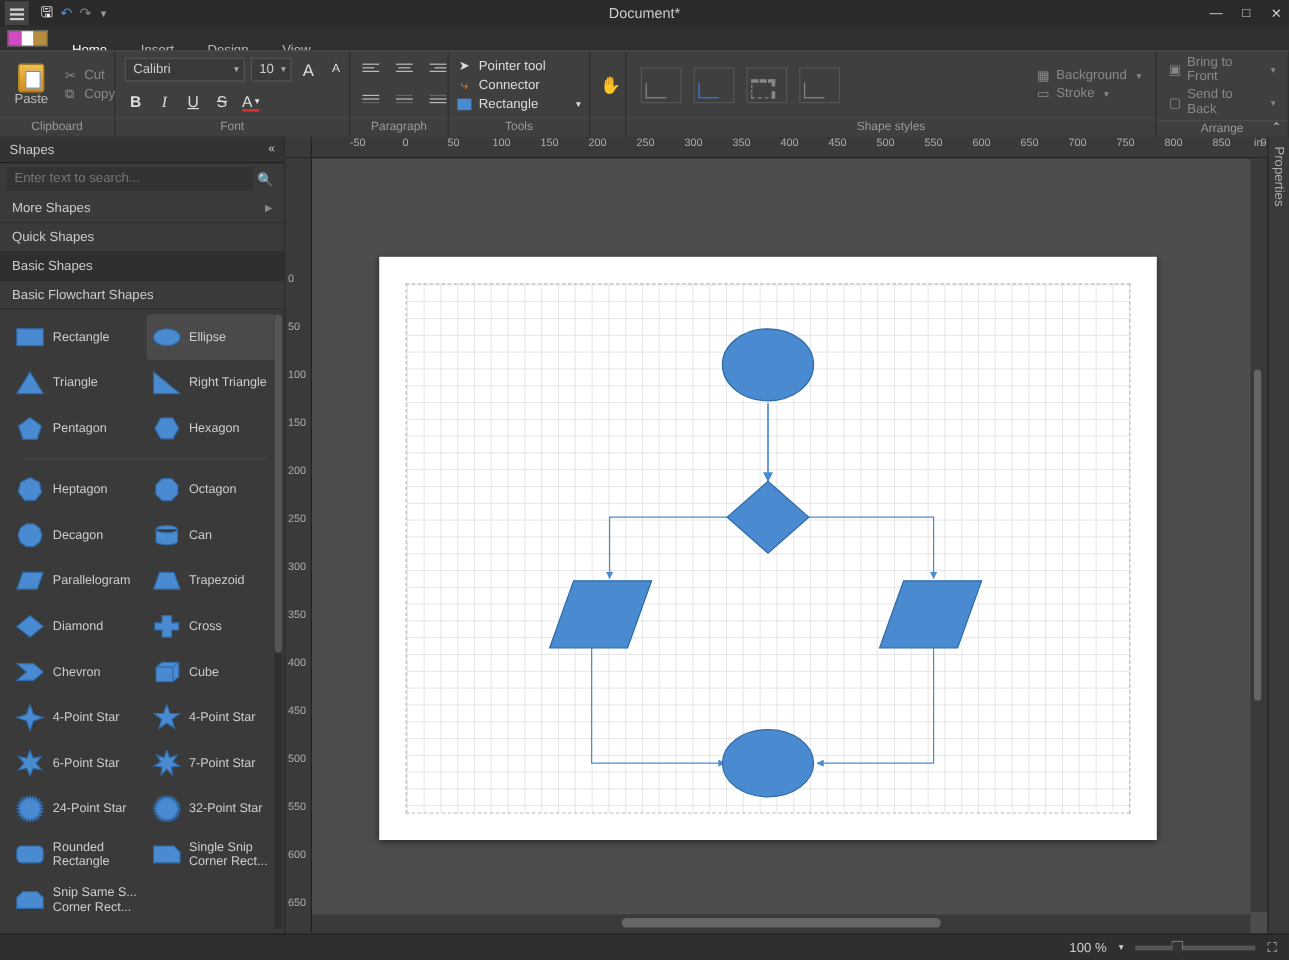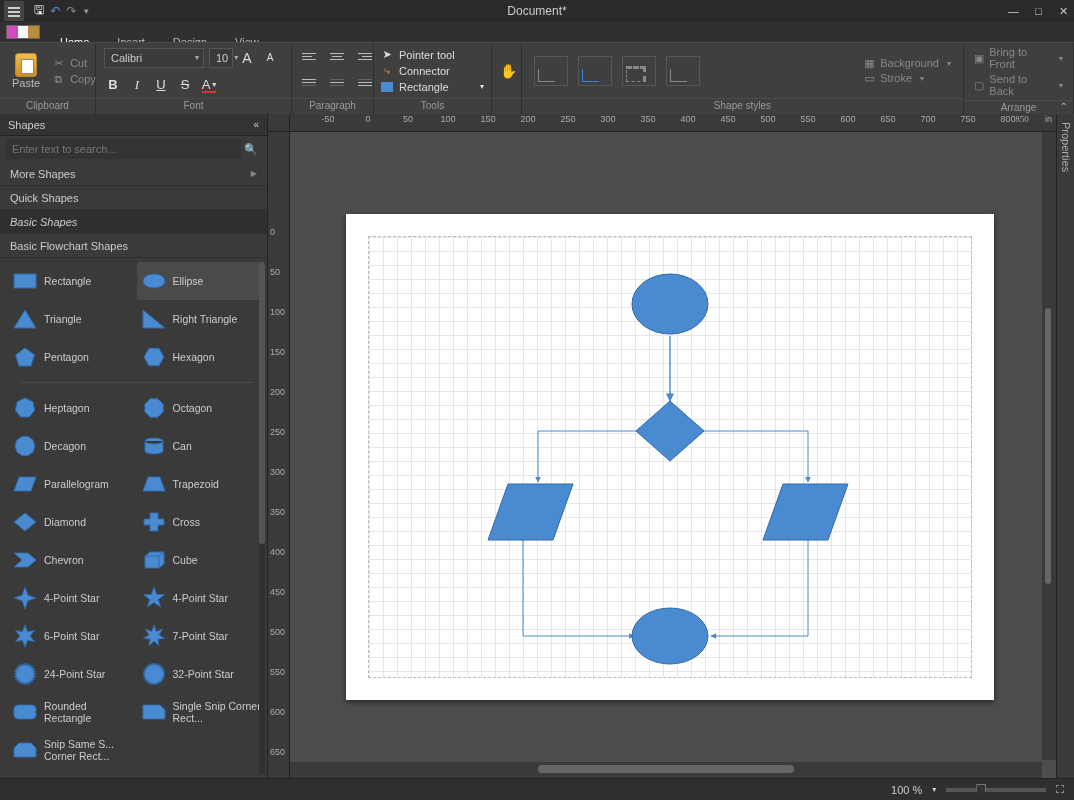--- a/index.html
+++ b/index.html
@@ -138,42 +138,42 @@
   .ribbon-collapse {
     position:absolute; right:6px; bottom:2px; font-size:10px; color:#bbb; cursor:pointer;
   }
   
   .main {
     position:absolute; top:114px; bottom:22px; left:0; right:0;
     display:flex;
   }
   
   .shapes-panel {
-    width:268px; background:#3a3a3a; display:flex; flex-direction:column;
+    width:238px; background:#3a3a3a; display:flex; flex-direction:column;
     border-right:1px solid #222;
   }
   .shapes-header {
     height:22px; background:#333; display:flex; align-items:center; padding:0 8px;
     font-size:11px; color:#ccc; border-bottom:1px solid #222;
   }
   .shapes-header .collapse { margin-left:auto; font-size:10px;}
   .shapes-search {
     height:26px; padding:3px 6px; display:flex; align-items:center;
   }
   .shapes-search input {
     flex:1; height:20px; background:#333; border:none; color:#888;
     font-size:11px; padding:0 6px; outline:none;
   }
   .shapes-search .sicon { width:20px; text-align:center; color:#aaa;}
   .cat-row {
     height:24px; display:flex; align-items:center; padding:0 10px;
     font-size:11px; color:#ccc; cursor:pointer;
     border-bottom:1px solid #303030;
   }
-  .cat-row.active { background:#2f2f2f;font-style:italic;}
+  .cat-row.active { background:#2f2f2f;}
   .cat-row .arrow { margin-left:auto; font-size:8px; color:#888;}
   .shape-grid {
     flex:1; overflow:hidden; position:relative; padding:4px 2px 4px 8px;
   }
   .shape-grid-inner {
     display:grid; grid-template-columns: 1fr 1fr; gap:0;
   }
   .shape-item {
     height:38px; display:flex; align-items:center; gap:6px;
     padding:2px 4px; font-size:10.5px; color:#ccc; cursor:pointer;
@@ -322,21 +322,21 @@
   </div>
 
   <div class="group font-group" style="width:196px">
     <div class="group-body">
       <div class="col" style="flex:1">
         <div class="row">
           <div class="combo" style="width:100px">
               <span>Calibri</span>
               <span class="arrow">▾</span>
             </div>
-          <div class="combo" style="width:24px">
+          <div class="combo" style="width:34px">
               <span>10</span>
               <span class="arrow">▾</span>
             </div>
           <div class="btn-icon" style="font-size:14px">A</div>
           <div class="btn-icon" style="font-size:10px">A</div>
         </div>
         <div class="fontstyle-row">
           <div class="btn-icon b">B</div>
           <div class="btn-icon i">I</div>
           <div class="btn-icon u">U</div>
@@ -726,21 +726,21 @@
           <div class="label" style="left: 358px;">350</div>
           <div class="label" style="left: 398px;">400</div>
           <div class="label" style="left: 438px;">450</div>
           <div class="label" style="left: 478px;">500</div>
           <div class="label" style="left: 518px;">550</div>
           <div class="label" style="left: 558px;">600</div>
           <div class="label" style="left: 598px;">650</div>
           <div class="label" style="left: 638px;">700</div>
           <div class="label" style="left: 678px;">750</div>
           <div class="label" style="left: 718px;">800</div>
-          <div class="label" style="left: 732px; font-family: Liberation Serif, serif;">850</div>
+          <div class="label" style="left: 758px;">850</div>
           <div class="label" style="left: 798px;">900</div>
           <div class="label" style="right: 4px; left: auto; transform: none;">in</div>
         </div>
       </div>
     <div class="ruler-v" id="ruler-v">
         <div class="label" style="top: 100px;">0</div>
         <div class="label" style="top: 140px;">50</div>
         <div class="label" style="top: 180px;">100</div>
         <div class="label" style="top: 220px;">150</div>
         <div class="label" style="top: 260px;">200</div>

